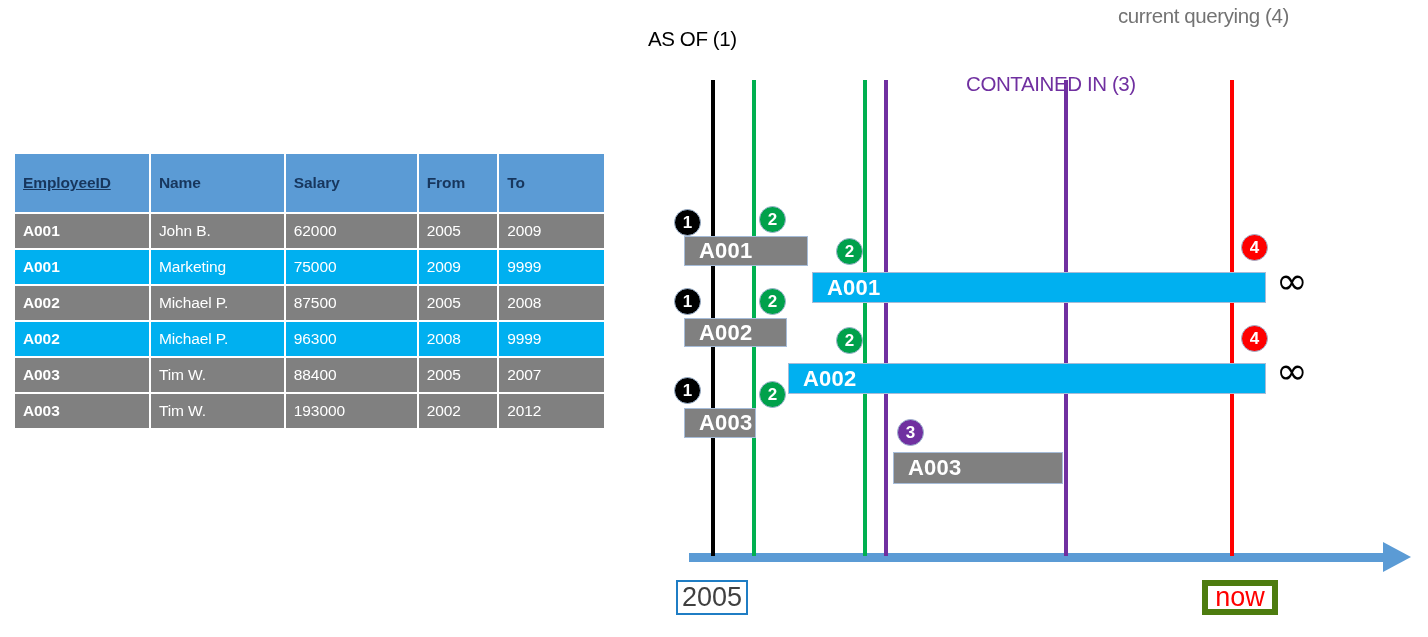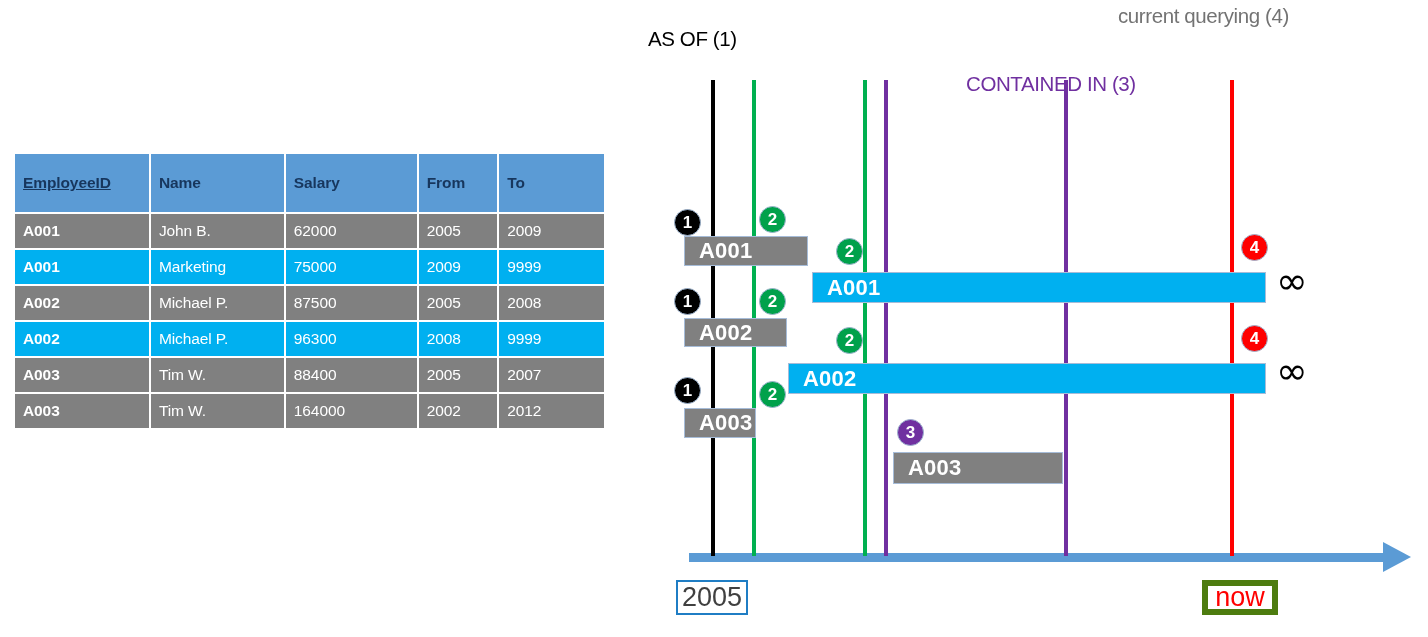--- a/index.html
+++ b/index.html
@@ -244,21 +244,21 @@
         <tr class="row-gray">
           <td class="col-id">A003</td>
           <td>Tim W.</td>
           <td>88400</td>
           <td>2005</td>
           <td>2007</td>
         </tr>
         <tr class="row-gray">
           <td class="col-id">A003</td>
           <td>Tim W.</td>
-          <td>164000</td>
+          <td>193000</td>
           <td>2002</td>
           <td>2012</td>
         </tr>
       </tbody>
     </table>
   </div>
 
   <div class="diagram">
 
     <div class="legend legend-asof">AS OF (1)</div>

